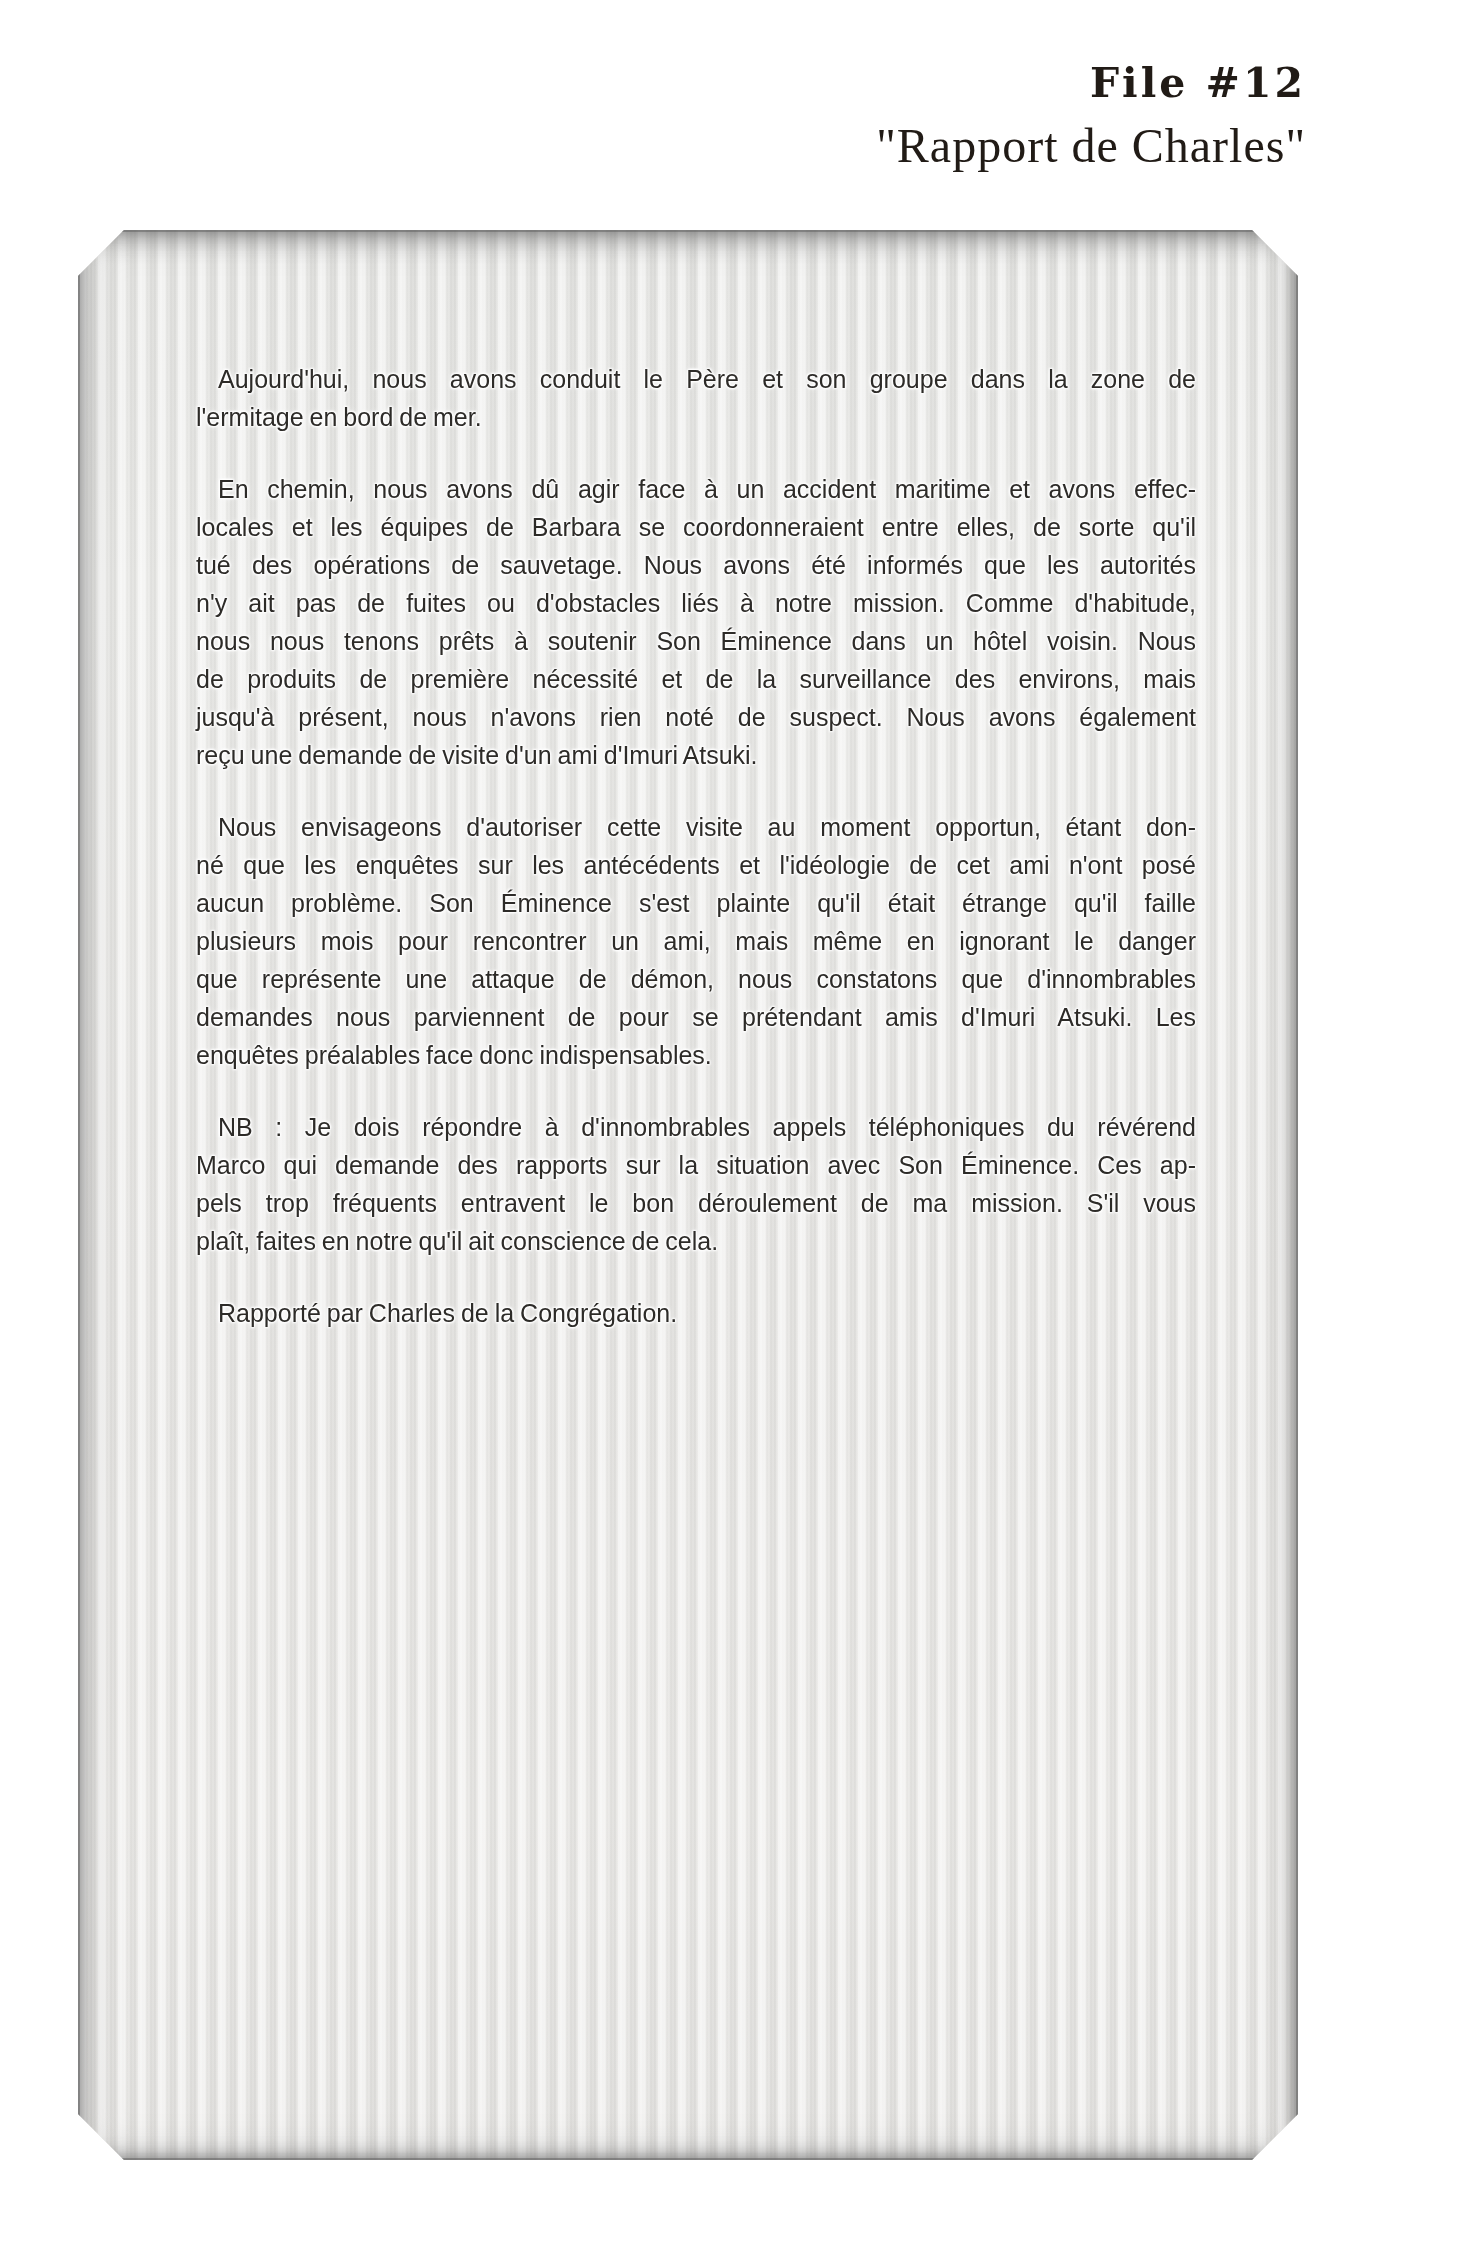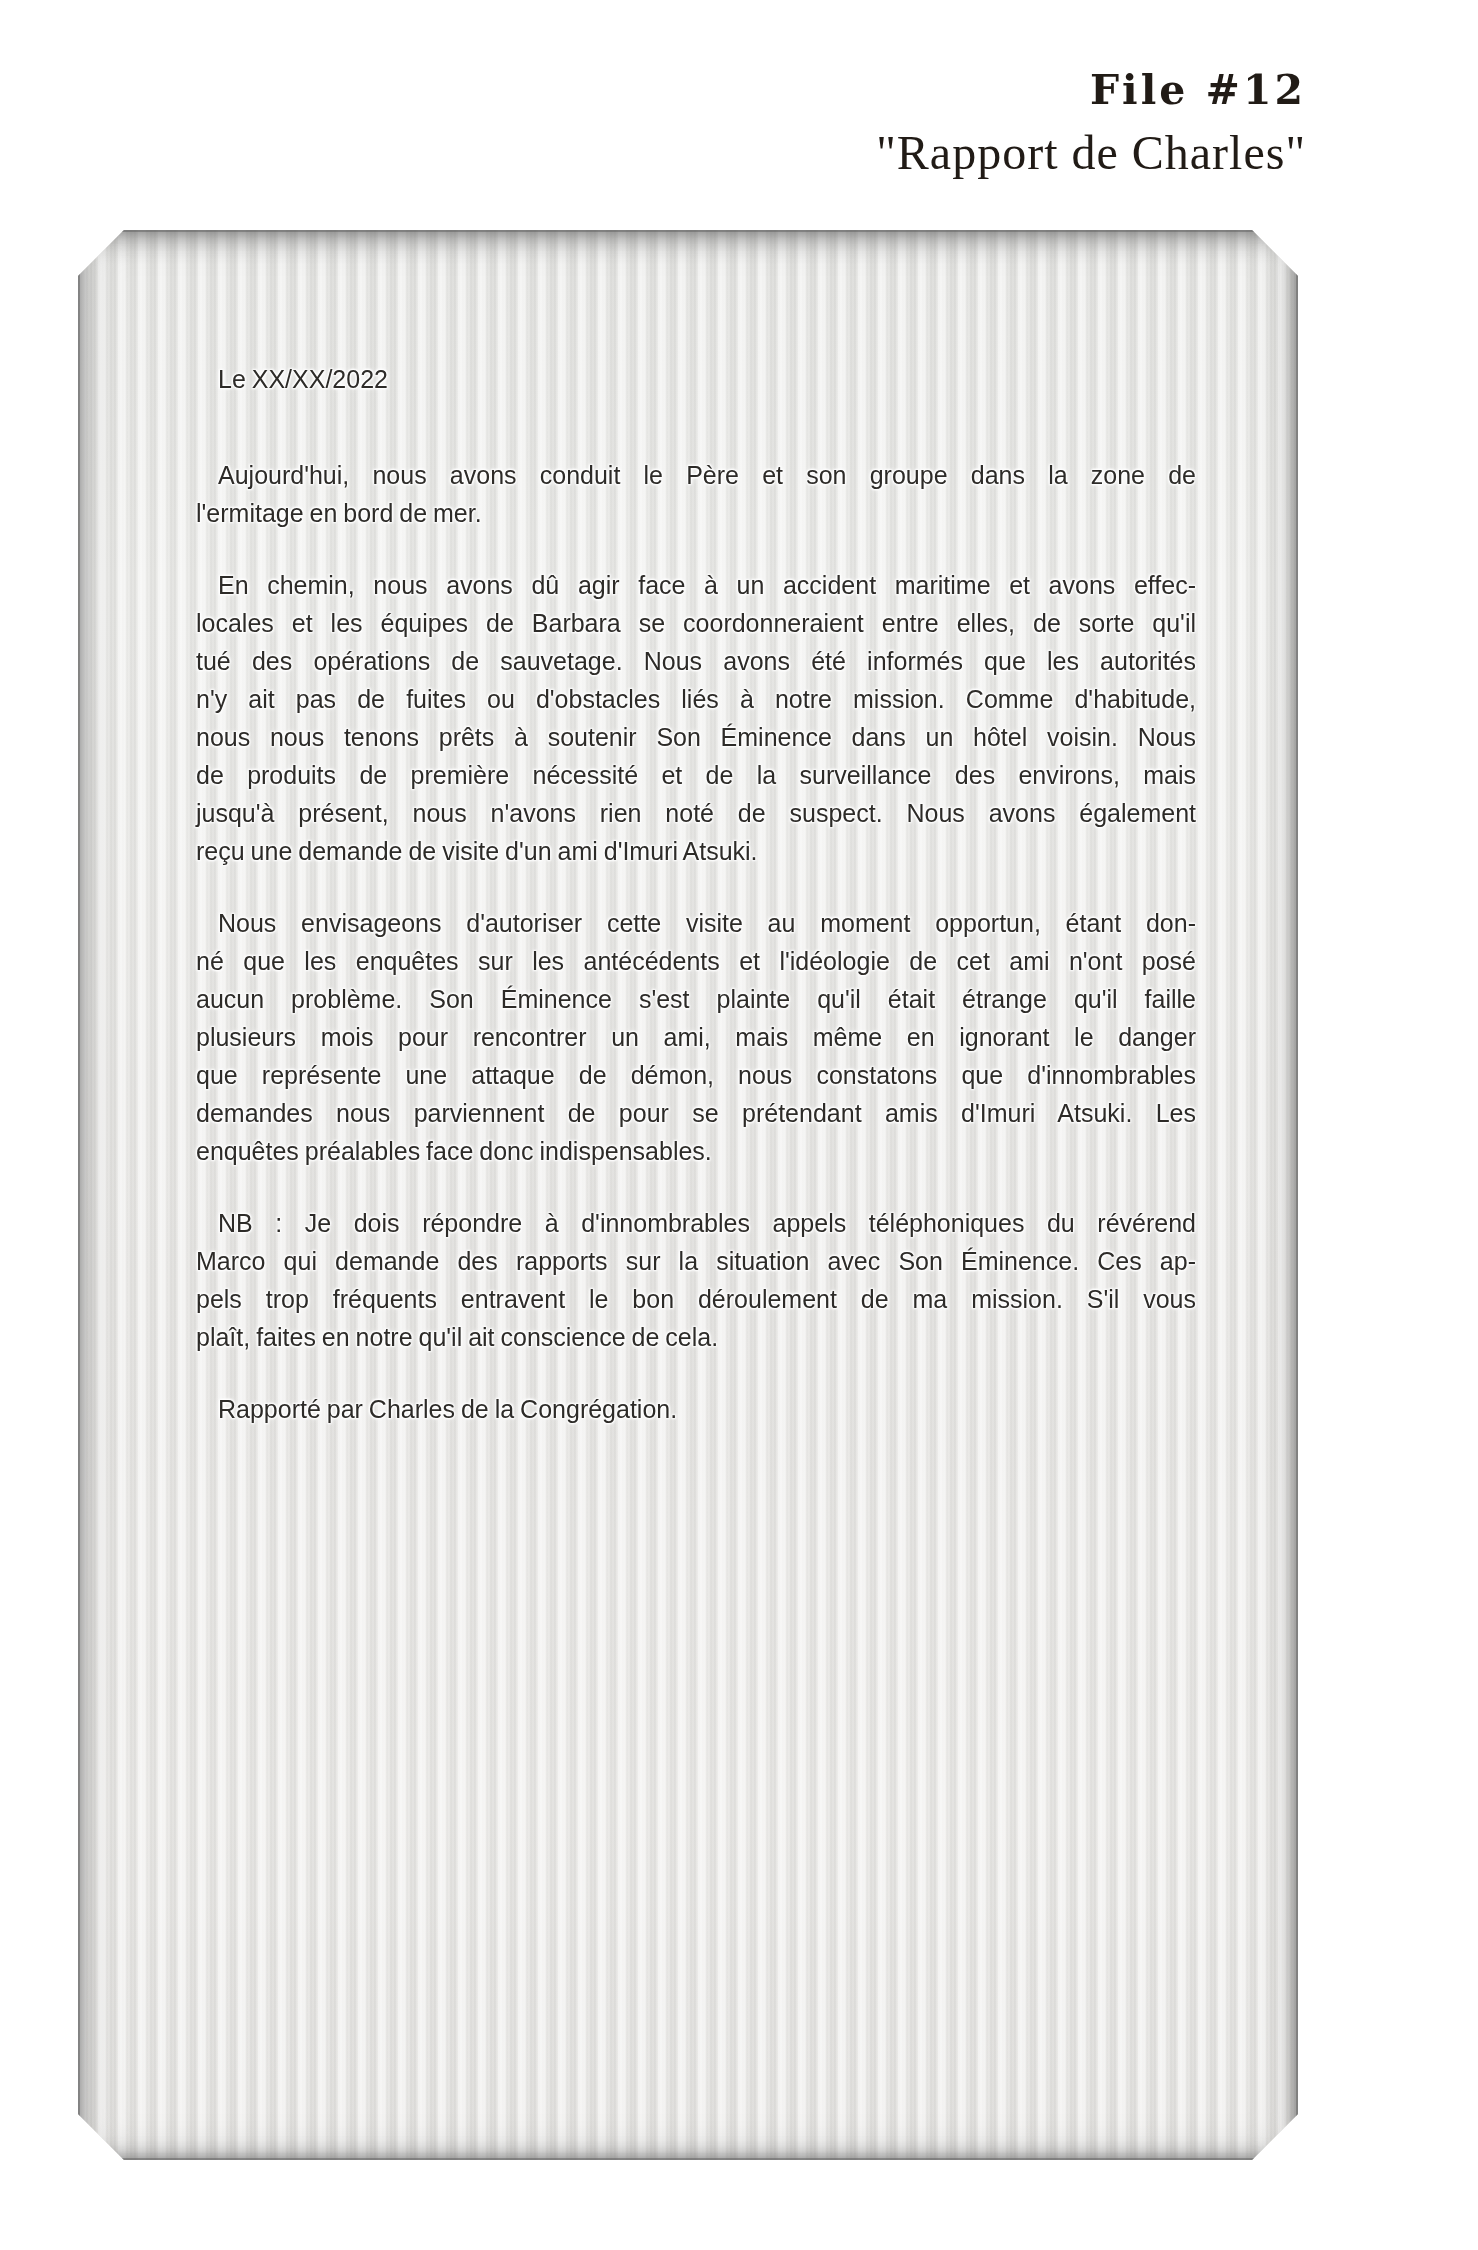--- a/index.html
+++ b/index.html
@@ -10,21 +10,21 @@
   *{margin:0;padding:0;box-sizing:border-box;}
   html,body{background:#ffffff;}
   body{
     width:1478px;height:2250px;
     position:relative;
     overflow:hidden;
     font-family:"Liberation Sans",sans-serif;
   }
   .page-header{
     position:absolute;
-    top:66px;
+    top:59px;
     right:172px;
     text-align:right;
     color:var(--header-ink);
   }
   .file-number{
     font-family:"DejaVu Serif",serif;
     font-weight:700;
     font-size:41px;
     letter-spacing:3px;
     line-height:1.2;
@@ -99,21 +99,20 @@
 </head>
 <body style="background: rgb(255, 255, 255);">
 
 <div class="page-header">
   <div class="file-number">File #12</div>
   <div class="report-title">"Rapport de Charles"</div>
 </div>
 
 <div class="paper">
   <div class="report-body">
-    <div class="report-date">Le XX/XX/2022</div>
 
   <div class="para">
         <div class="line">Aujourd'hui, nous avons conduit le Père et son groupe dans la zone de</div>
         <div class="line para-last">l'ermitage en bord de mer.</div>
       </div>
       <div class="para">
         <div class="line">En chemin, nous avons dû agir face à un accident maritime et avons effec-</div>
         <div class="line">locales et les équipes de Barbara se coordonneraient entre elles, de sorte qu'il</div>
         <div class="line">tué des opérations de sauvetage. Nous avons été informés que les autorités</div>
         <div class="line">n'y ait pas de fuites ou d'obstacles liés à notre mission. Comme d'habitude,</div>

